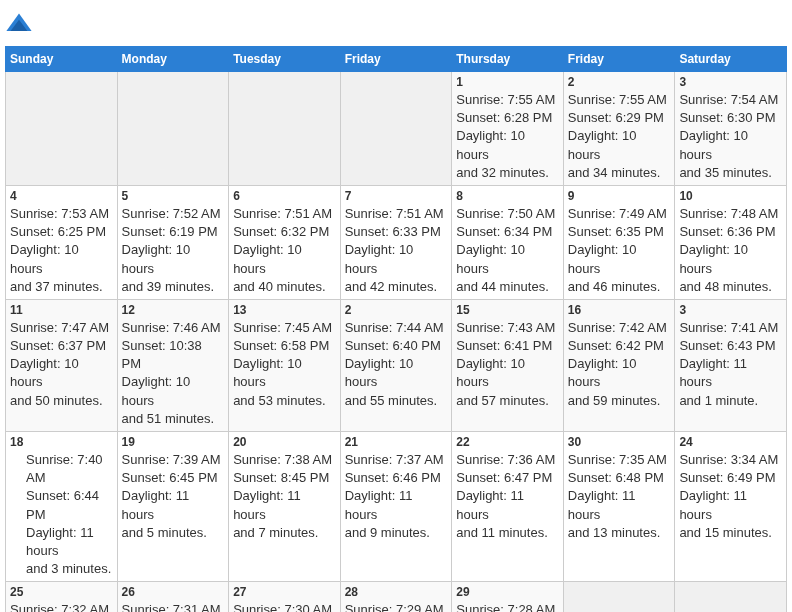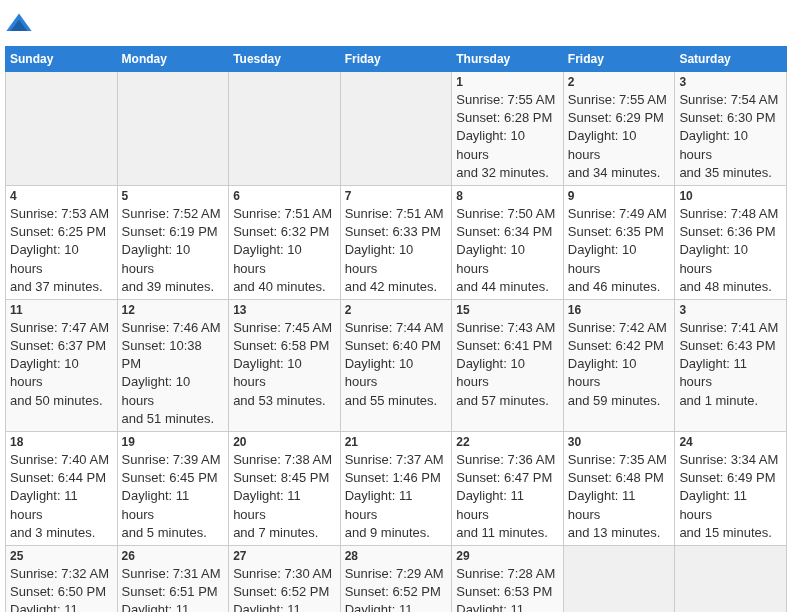--- a/index.html
+++ b/index.html
@@ -256,21 +256,21 @@
             <span class="day-num">3</span>
             <div class="day-info" style="white-space: pre-line;">Sunrise: 7:41 AM
 Sunset: 6:43 PM
 Daylight: 11 hours
 and 1 minute.</div>
           </td>
         </tr>
         <tr>
           <td>
             <span class="day-num">18</span>
-            <div class="day-info" style="white-space: pre-line;">Sunrise: 7:40 AM
+            <div class="day-info" style="white-space: pre-line; margin-left: 16px;">Sunrise: 7:40 AM
 Sunset: 6:44 PM
 Daylight: 11 hours
 and 3 minutes.</div>
           </td>
           <td>
             <span class="day-num">19</span>
             <div class="day-info" style="white-space: pre-line;">Sunrise: 7:39 AM
 Sunset: 6:45 PM
 Daylight: 11 hours
 and 5 minutes.</div>
@@ -278,21 +278,21 @@
           <td>
             <span class="day-num">20</span>
             <div class="day-info" style="white-space: pre-line;">Sunrise: 7:38 AM
 Sunset: 8:45 PM
 Daylight: 11 hours
 and 7 minutes.</div>
           </td>
           <td>
             <span class="day-num">21</span>
             <div class="day-info" style="white-space: pre-line;">Sunrise: 7:37 AM
-Sunset: 1:46 PM
+Sunset: 6:46 PM
 Daylight: 11 hours
 and 9 minutes.</div>
           </td>
           <td>
             <span class="day-num">22</span>
             <div class="day-info" style="white-space: pre-line;">Sunrise: 7:36 AM
 Sunset: 6:47 PM
 Daylight: 11 hours
 and 11 minutes.</div>
           </td>

